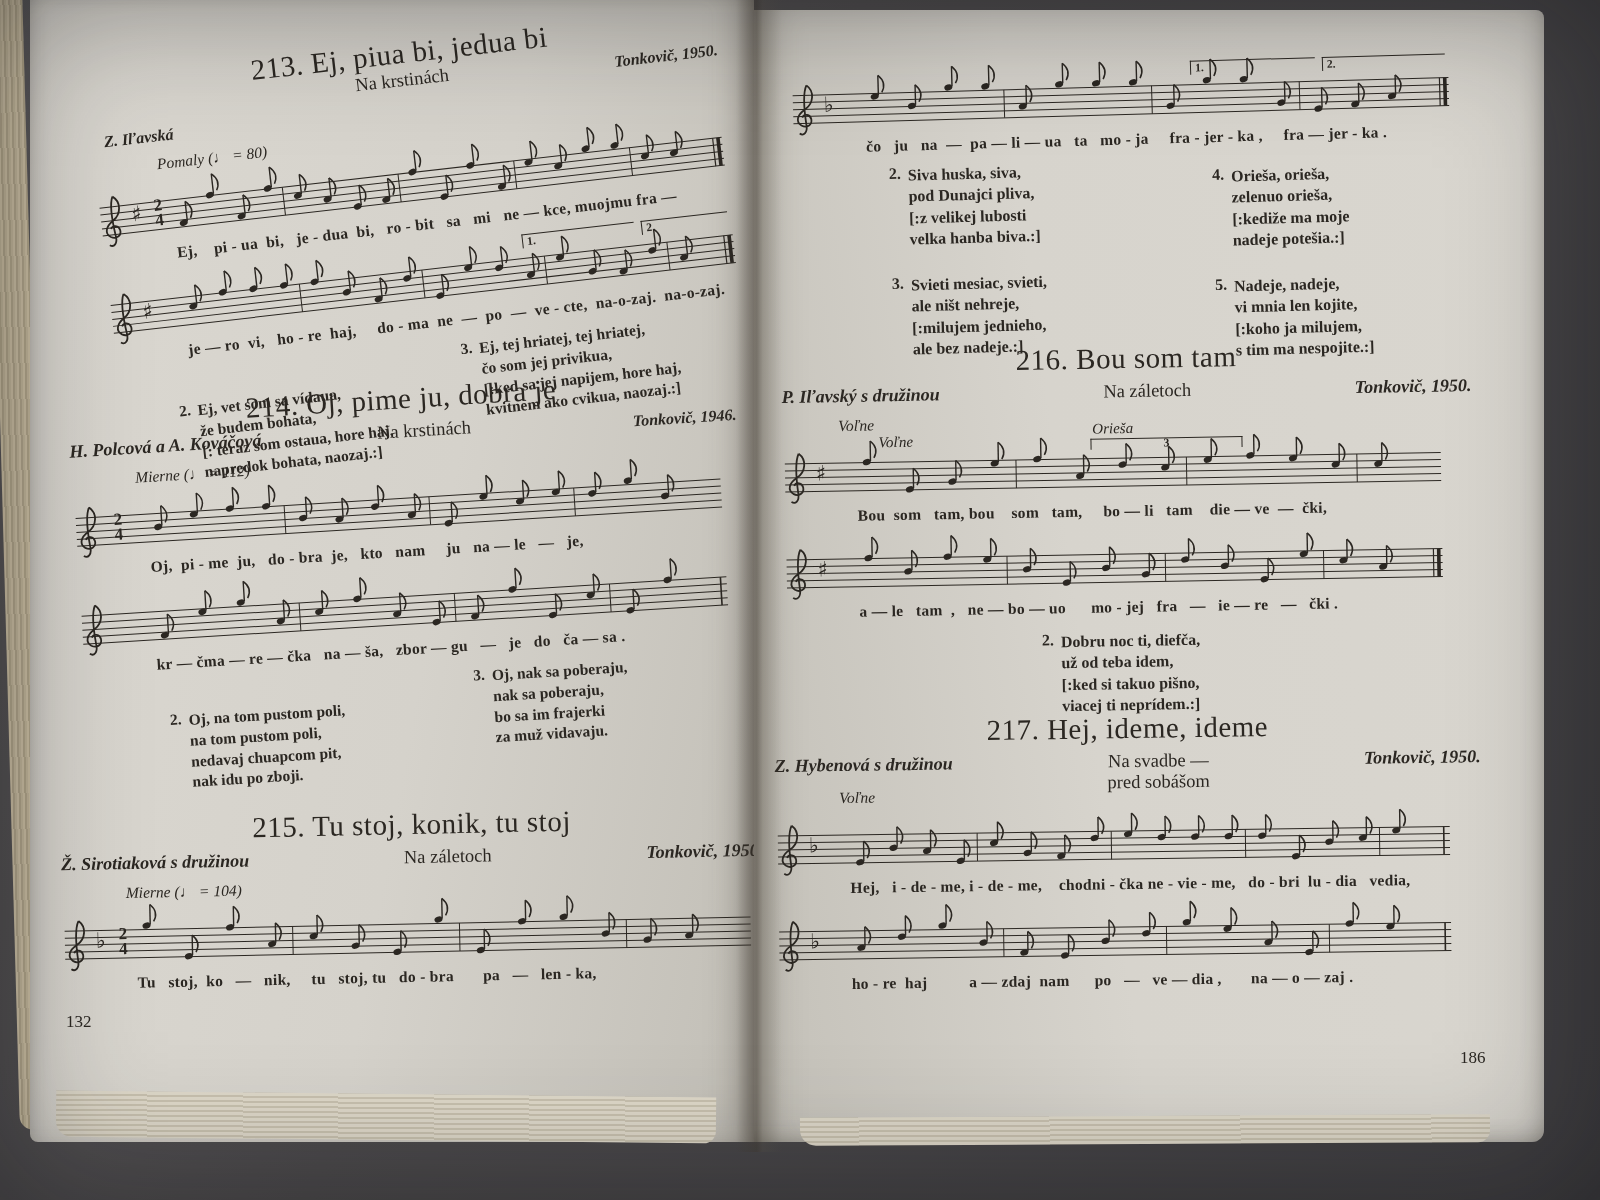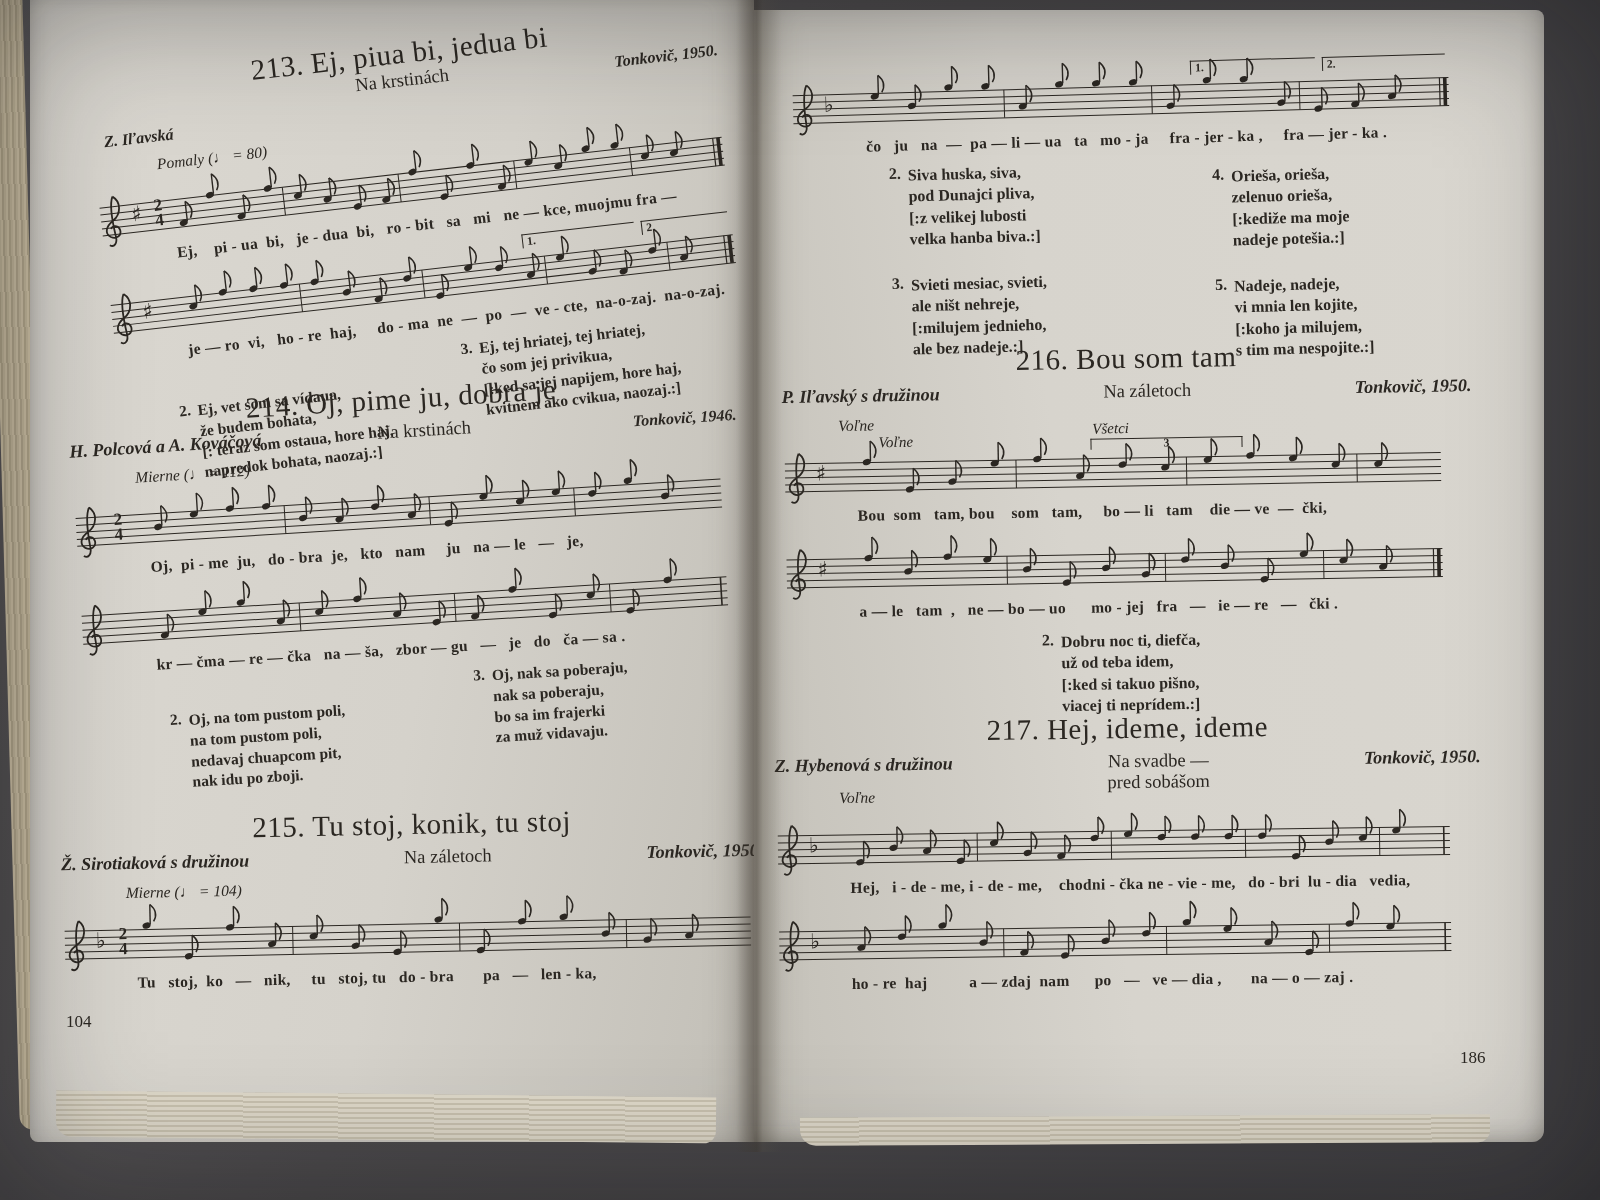--- a/index.html
+++ b/index.html
@@ -466,21 +466,21 @@
           </svg>
         <span class="keysig">♭</span>
         <span class="timesig">
             <b>2</b>
             <b>4</b>
           </span>
         <div class="lyrics">Tu   stoj,  ko   —   nik,     tu   stoj, tu   do - bra       pa   —   len - ka,</div>
       </div>
     </section>
 
-    <div class="pagenum pn-left" style="position:absolute">104</div>
+    <div class="pagenum pn-left" style="position:absolute">132</div>
   </div>
 
   <div class="page page-right">
 
     <section class="cont215" style="left:40px;top:48px;width:700px">
       <div class="staffwrap">
         <svg class="staff" width="660" height="86" viewBox="0 0 660 86">
             <line x1="2" y1="26" x2="658" y2="26" stroke="#2b2722" stroke-width="1"></line>
             <line x1="2" y1="33" x2="658" y2="33" stroke="#2b2722" stroke-width="1"></line>
             <line x1="2" y1="40" x2="658" y2="40" stroke="#2b2722" stroke-width="1"></line>
@@ -634,21 +634,21 @@
             <ellipse cx="552.7692307692307" cy="36" rx="4.1" ry="3" fill="#2b2722" transform="rotate(-18 552.7692307692307 36)"></ellipse>
             <line x1="556.4692307692308" y1="35" x2="556.4692307692308" y2="15" stroke="#2b2722" stroke-width="1.4"></line>
             <path d="M556.4692307692308 15 C 562.4692307692308 20 563.4692307692308 26 559.9692307692308 32" fill="none" stroke="#2b2722" stroke-width="1.5"></path>
             <line x1="574.076923076923" y1="26" x2="574.076923076923" y2="54" stroke="#2b2722" stroke-width="1"></line>
             <ellipse cx="595.3846153846154" cy="36" rx="4.1" ry="3" fill="#2b2722" transform="rotate(-18 595.3846153846154 36)"></ellipse>
             <line x1="599.0846153846154" y1="35" x2="599.0846153846154" y2="15" stroke="#2b2722" stroke-width="1.4"></line>
             <path d="M599.0846153846154 15 C 605.0846153846154 20 606.0846153846154 26 602.5846153846154 32" fill="none" stroke="#2b2722" stroke-width="1.5"></path>
           </svg>
         <span class="keysig">♯</span>
         <span class="stafflabel" style="left:96px;top:-2px">Voľne</span>
-        <span class="stafflabel" style="left:310px;top:-12px">Všetci</span>
+        <span class="stafflabel" style="left:310px;top:-12px">Orieša</span>
         <span class="triplet" style="left:308px;top:6px;width:150px">3</span>
         <div class="lyrics">Bou  som   tam, bou    som   tam,     bo — li   tam    die — ve  —  čki,</div>
       </div>
 
       <div class="staffwrap" style="margin-top:8px">
         <svg class="staff" width="660" height="86" viewBox="0 0 660 86">
             <line x1="2" y1="26" x2="658" y2="26" stroke="#2b2722" stroke-width="1"></line>
             <line x1="2" y1="33" x2="658" y2="33" stroke="#2b2722" stroke-width="1"></line>
             <line x1="2" y1="40" x2="658" y2="40" stroke="#2b2722" stroke-width="1"></line>
             <line x1="2" y1="47" x2="658" y2="47" stroke="#2b2722" stroke-width="1"></line>

